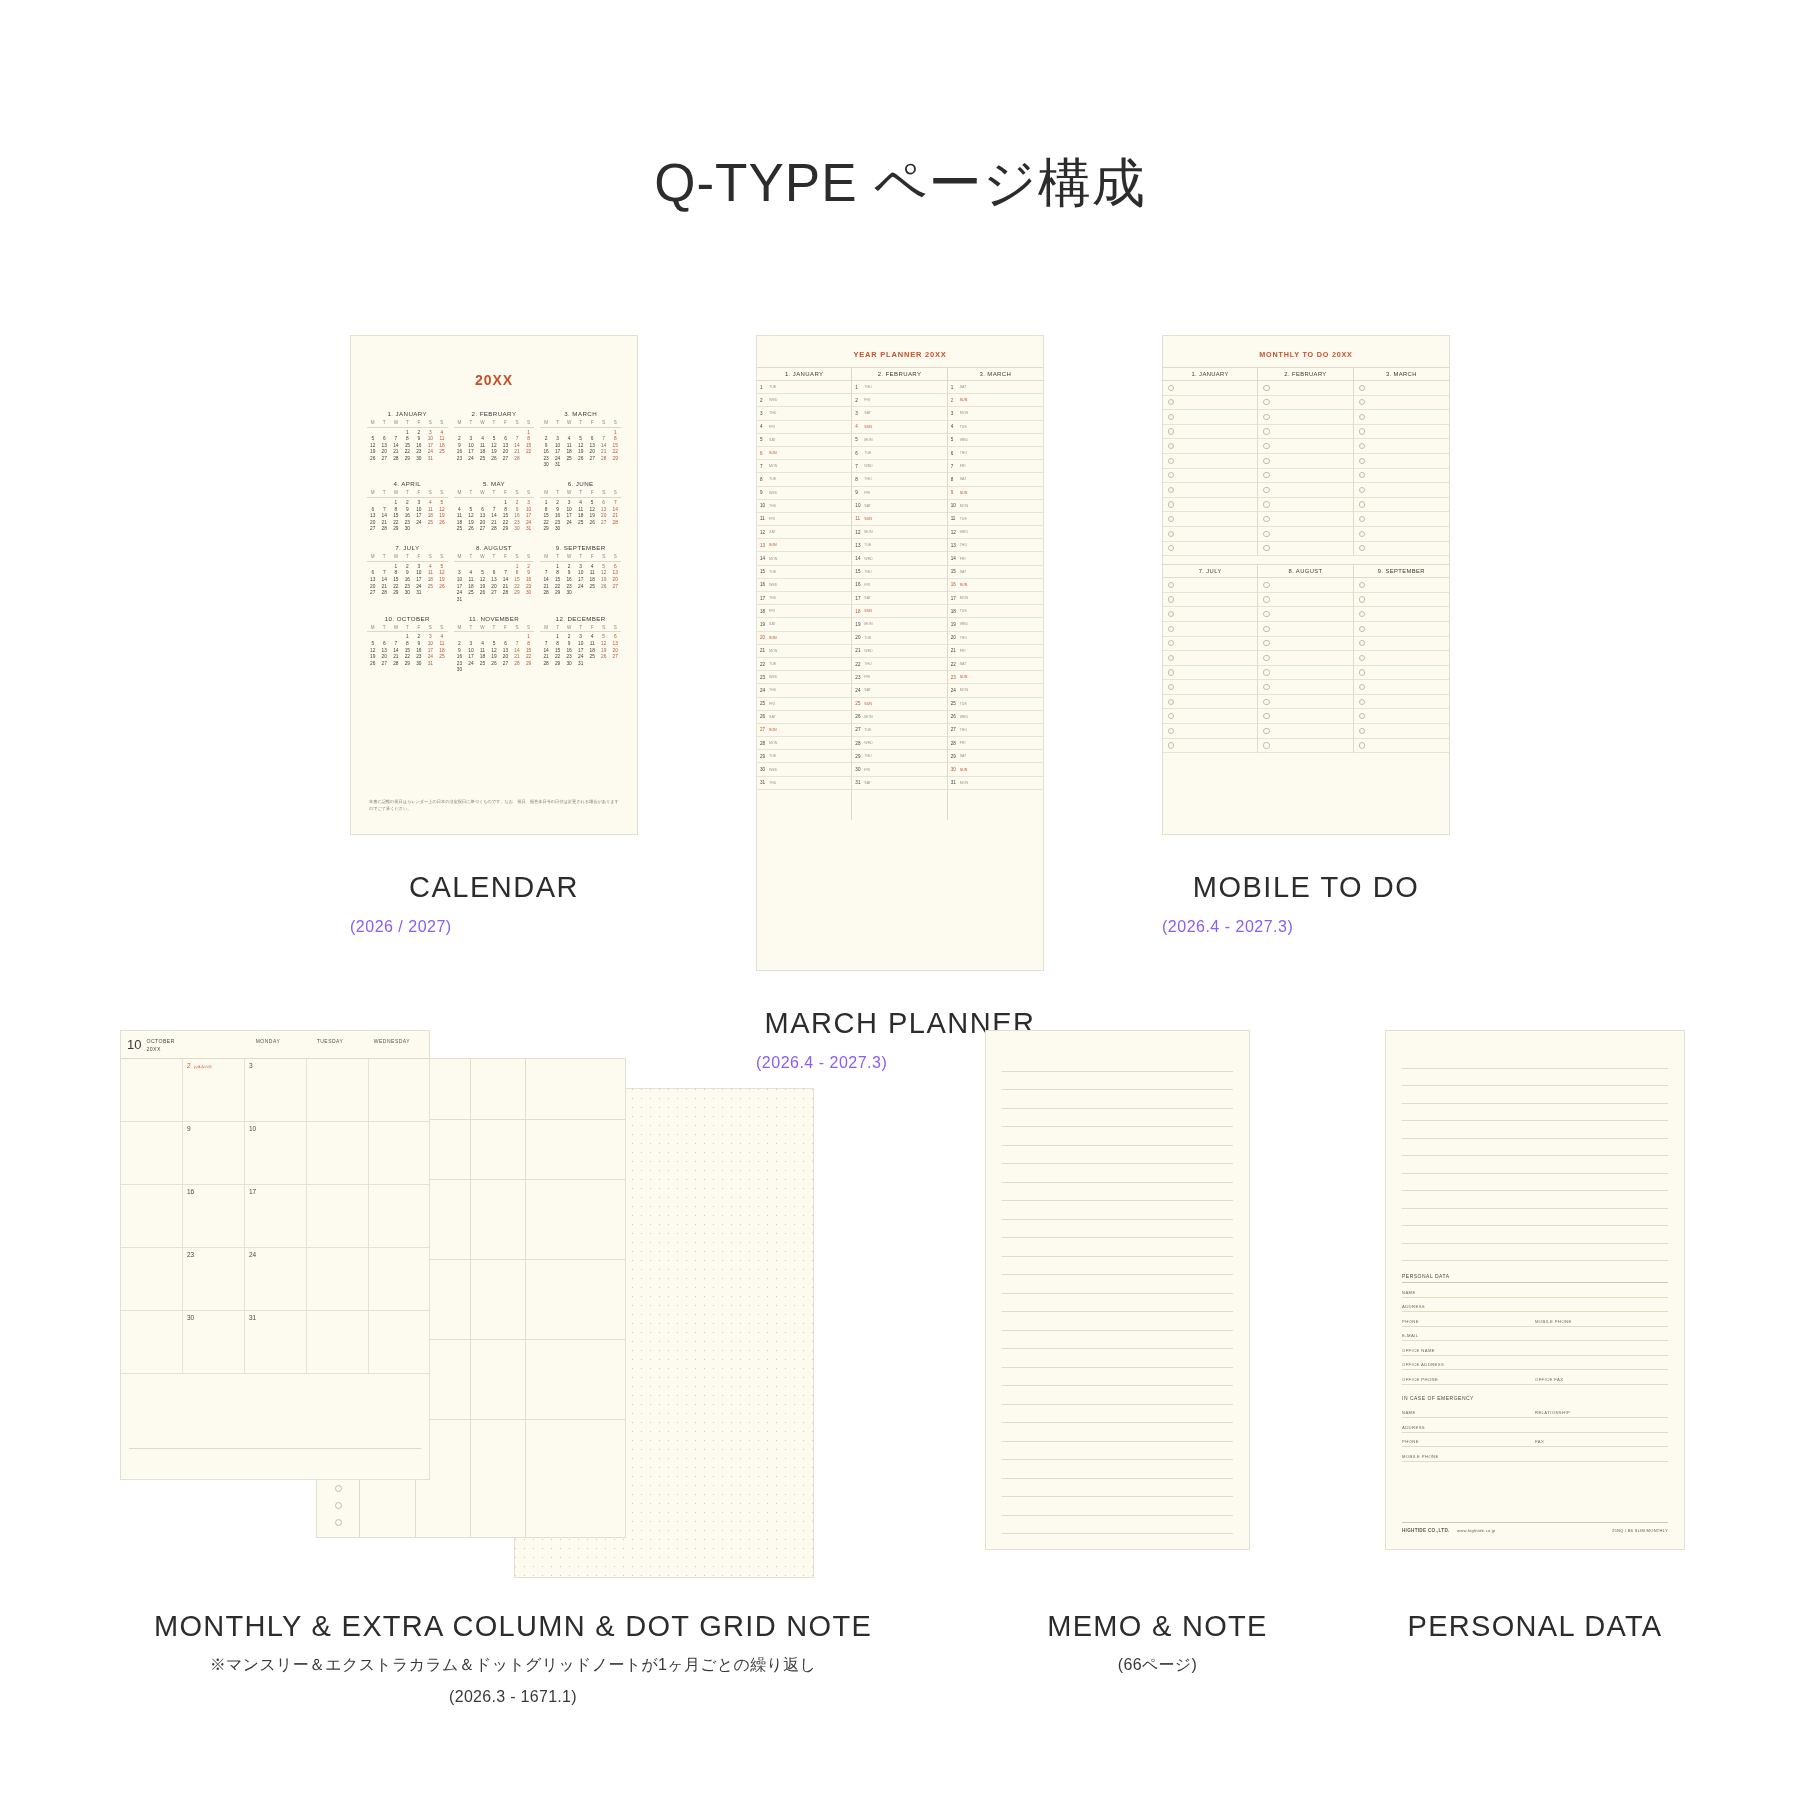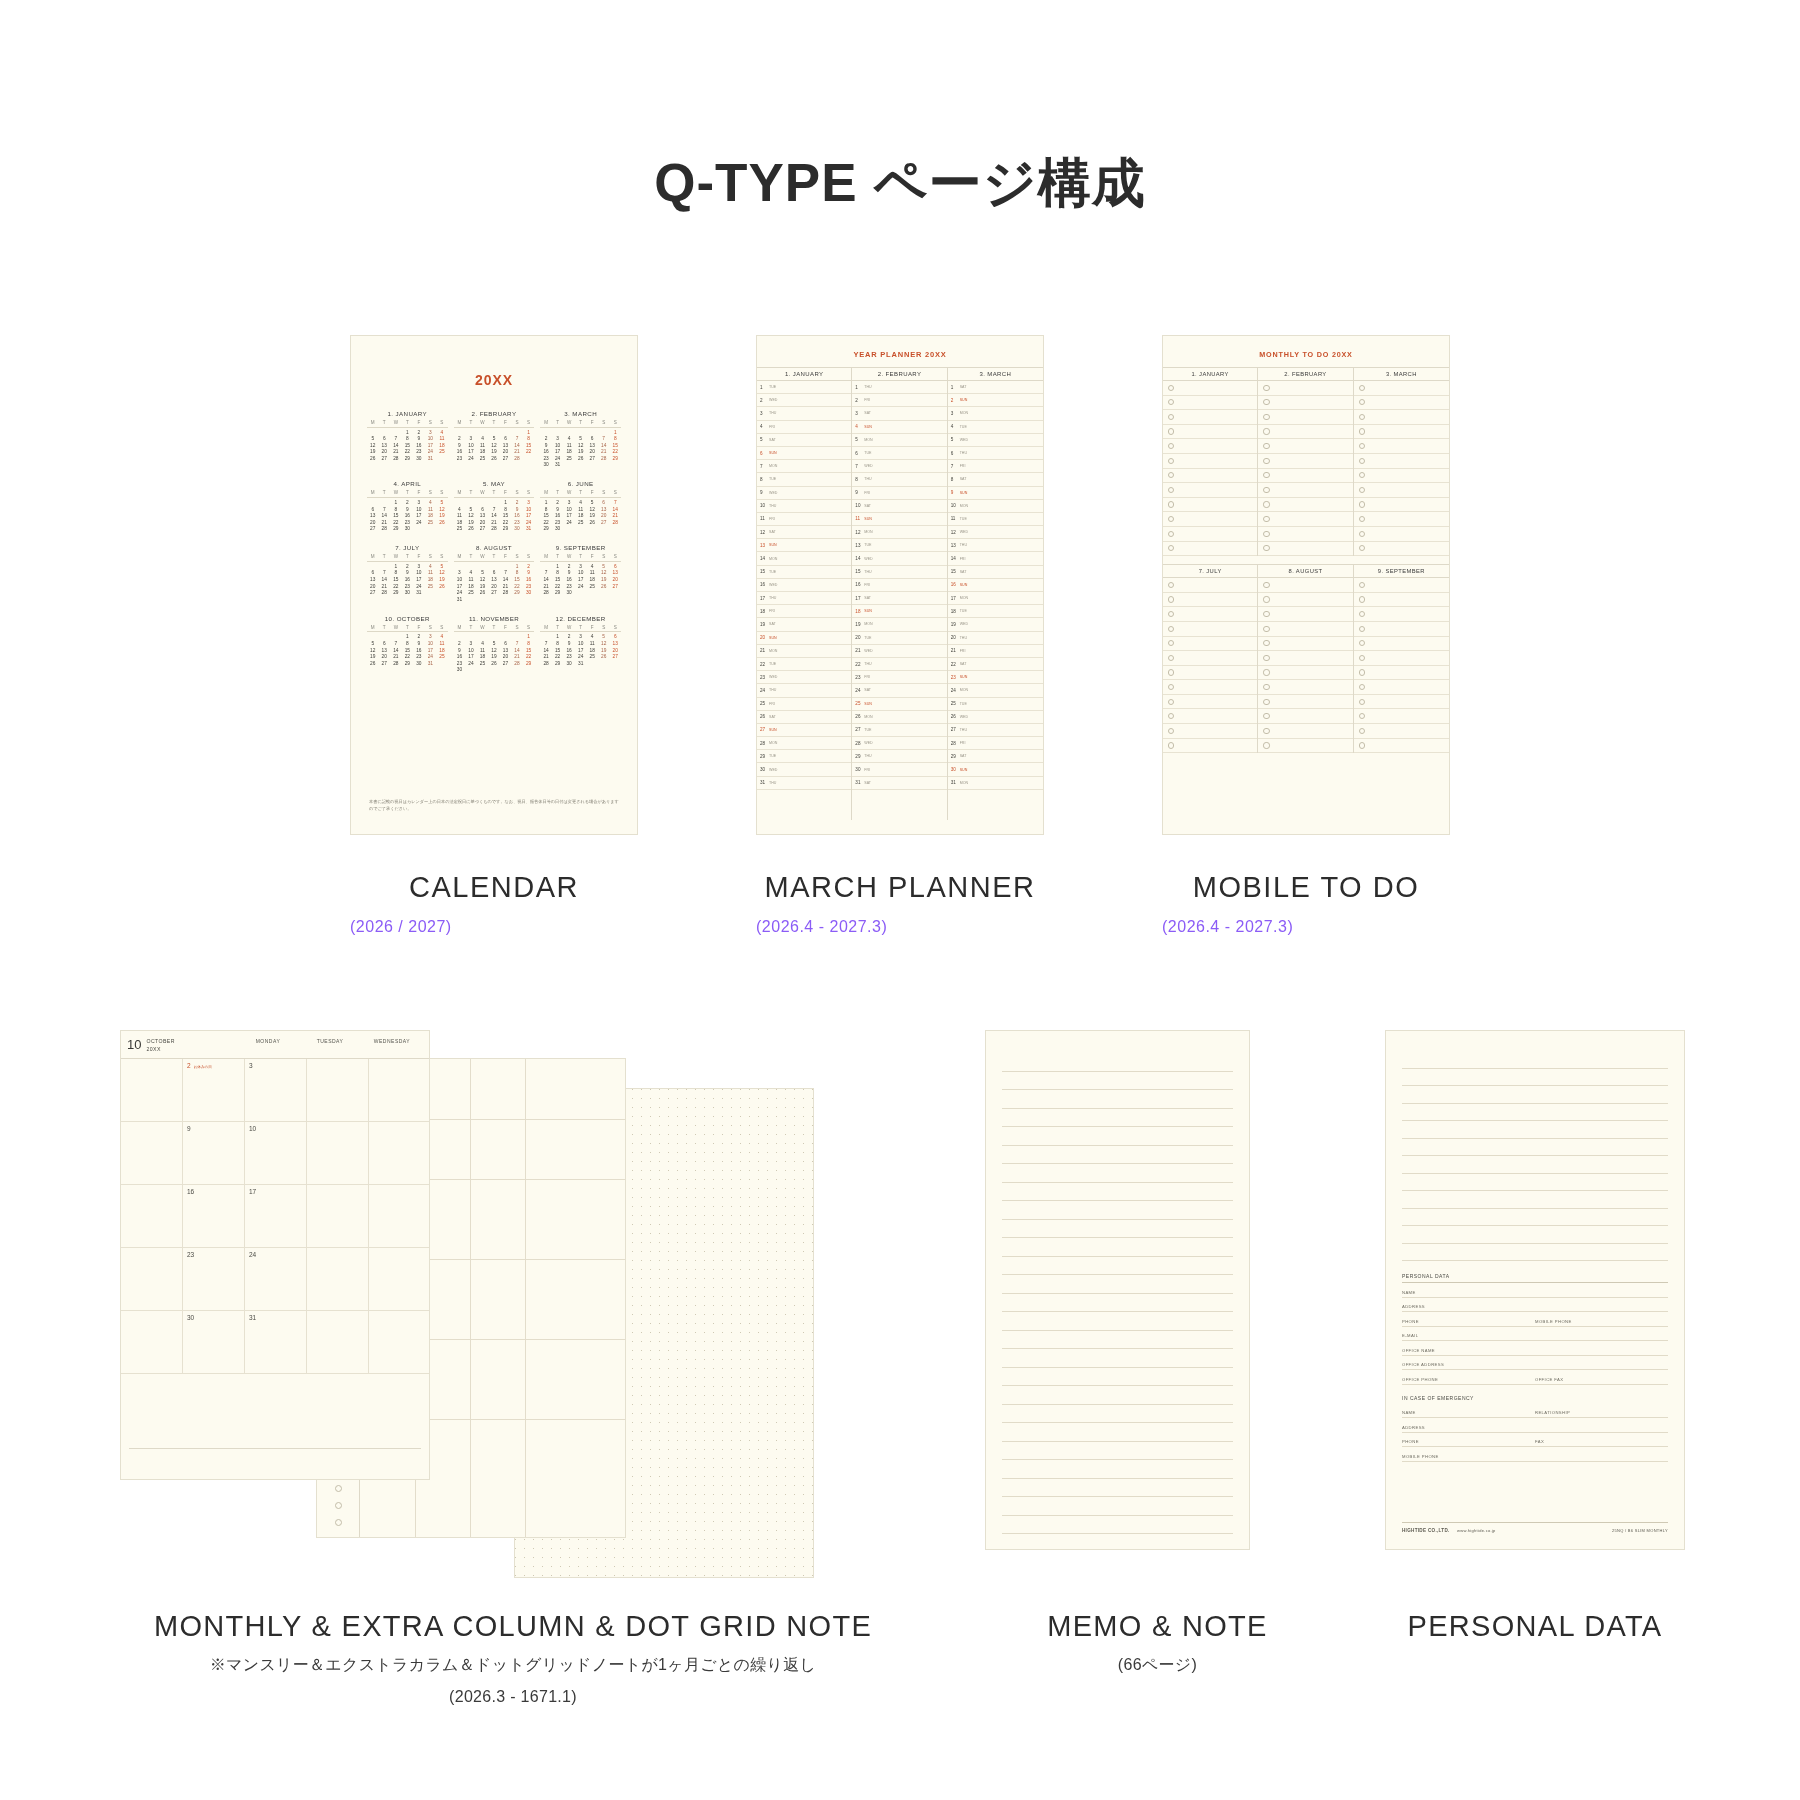--- a/index.html
+++ b/index.html
@@ -11,21 +11,21 @@
     width: 1800px;
     height: 1800px;
     font-family: "Liberation Sans", sans-serif;
     color: #2b2b2b;
     position: relative;
     overflow: hidden;
   }
   .page-title {
     text-align: center;
     font-size: 53px;
-    font-weight: 700;
+    font-weight: 400;
     letter-spacing: 1px;
     color: #2c2c2c;
     margin: 0;
     padding-top: 148px;
   }
 
   
   .paper {
     background: #fdfbf0;
     border: 1px solid #e4e0cf;
@@ -108,21 +108,21 @@
     position: absolute;
     bottom: 22px;
     left: 18px;
     right: 18px;
     font-size: 4.2px;
     line-height: 1.7;
     color: #7d7a6e;
   }
 
   
-  .yp-page { width: 288px; height: 500px; }
+  .yp-page { width: 288px; height: 636px; }
   .yp-title {
     text-align: center;
     color: #c8502a;
     font-size: 7.5px;
     font-weight: bold;
     letter-spacing: 0.8px;
     margin-top: 14px;
   }
   .yp-cols {
     display: grid;

